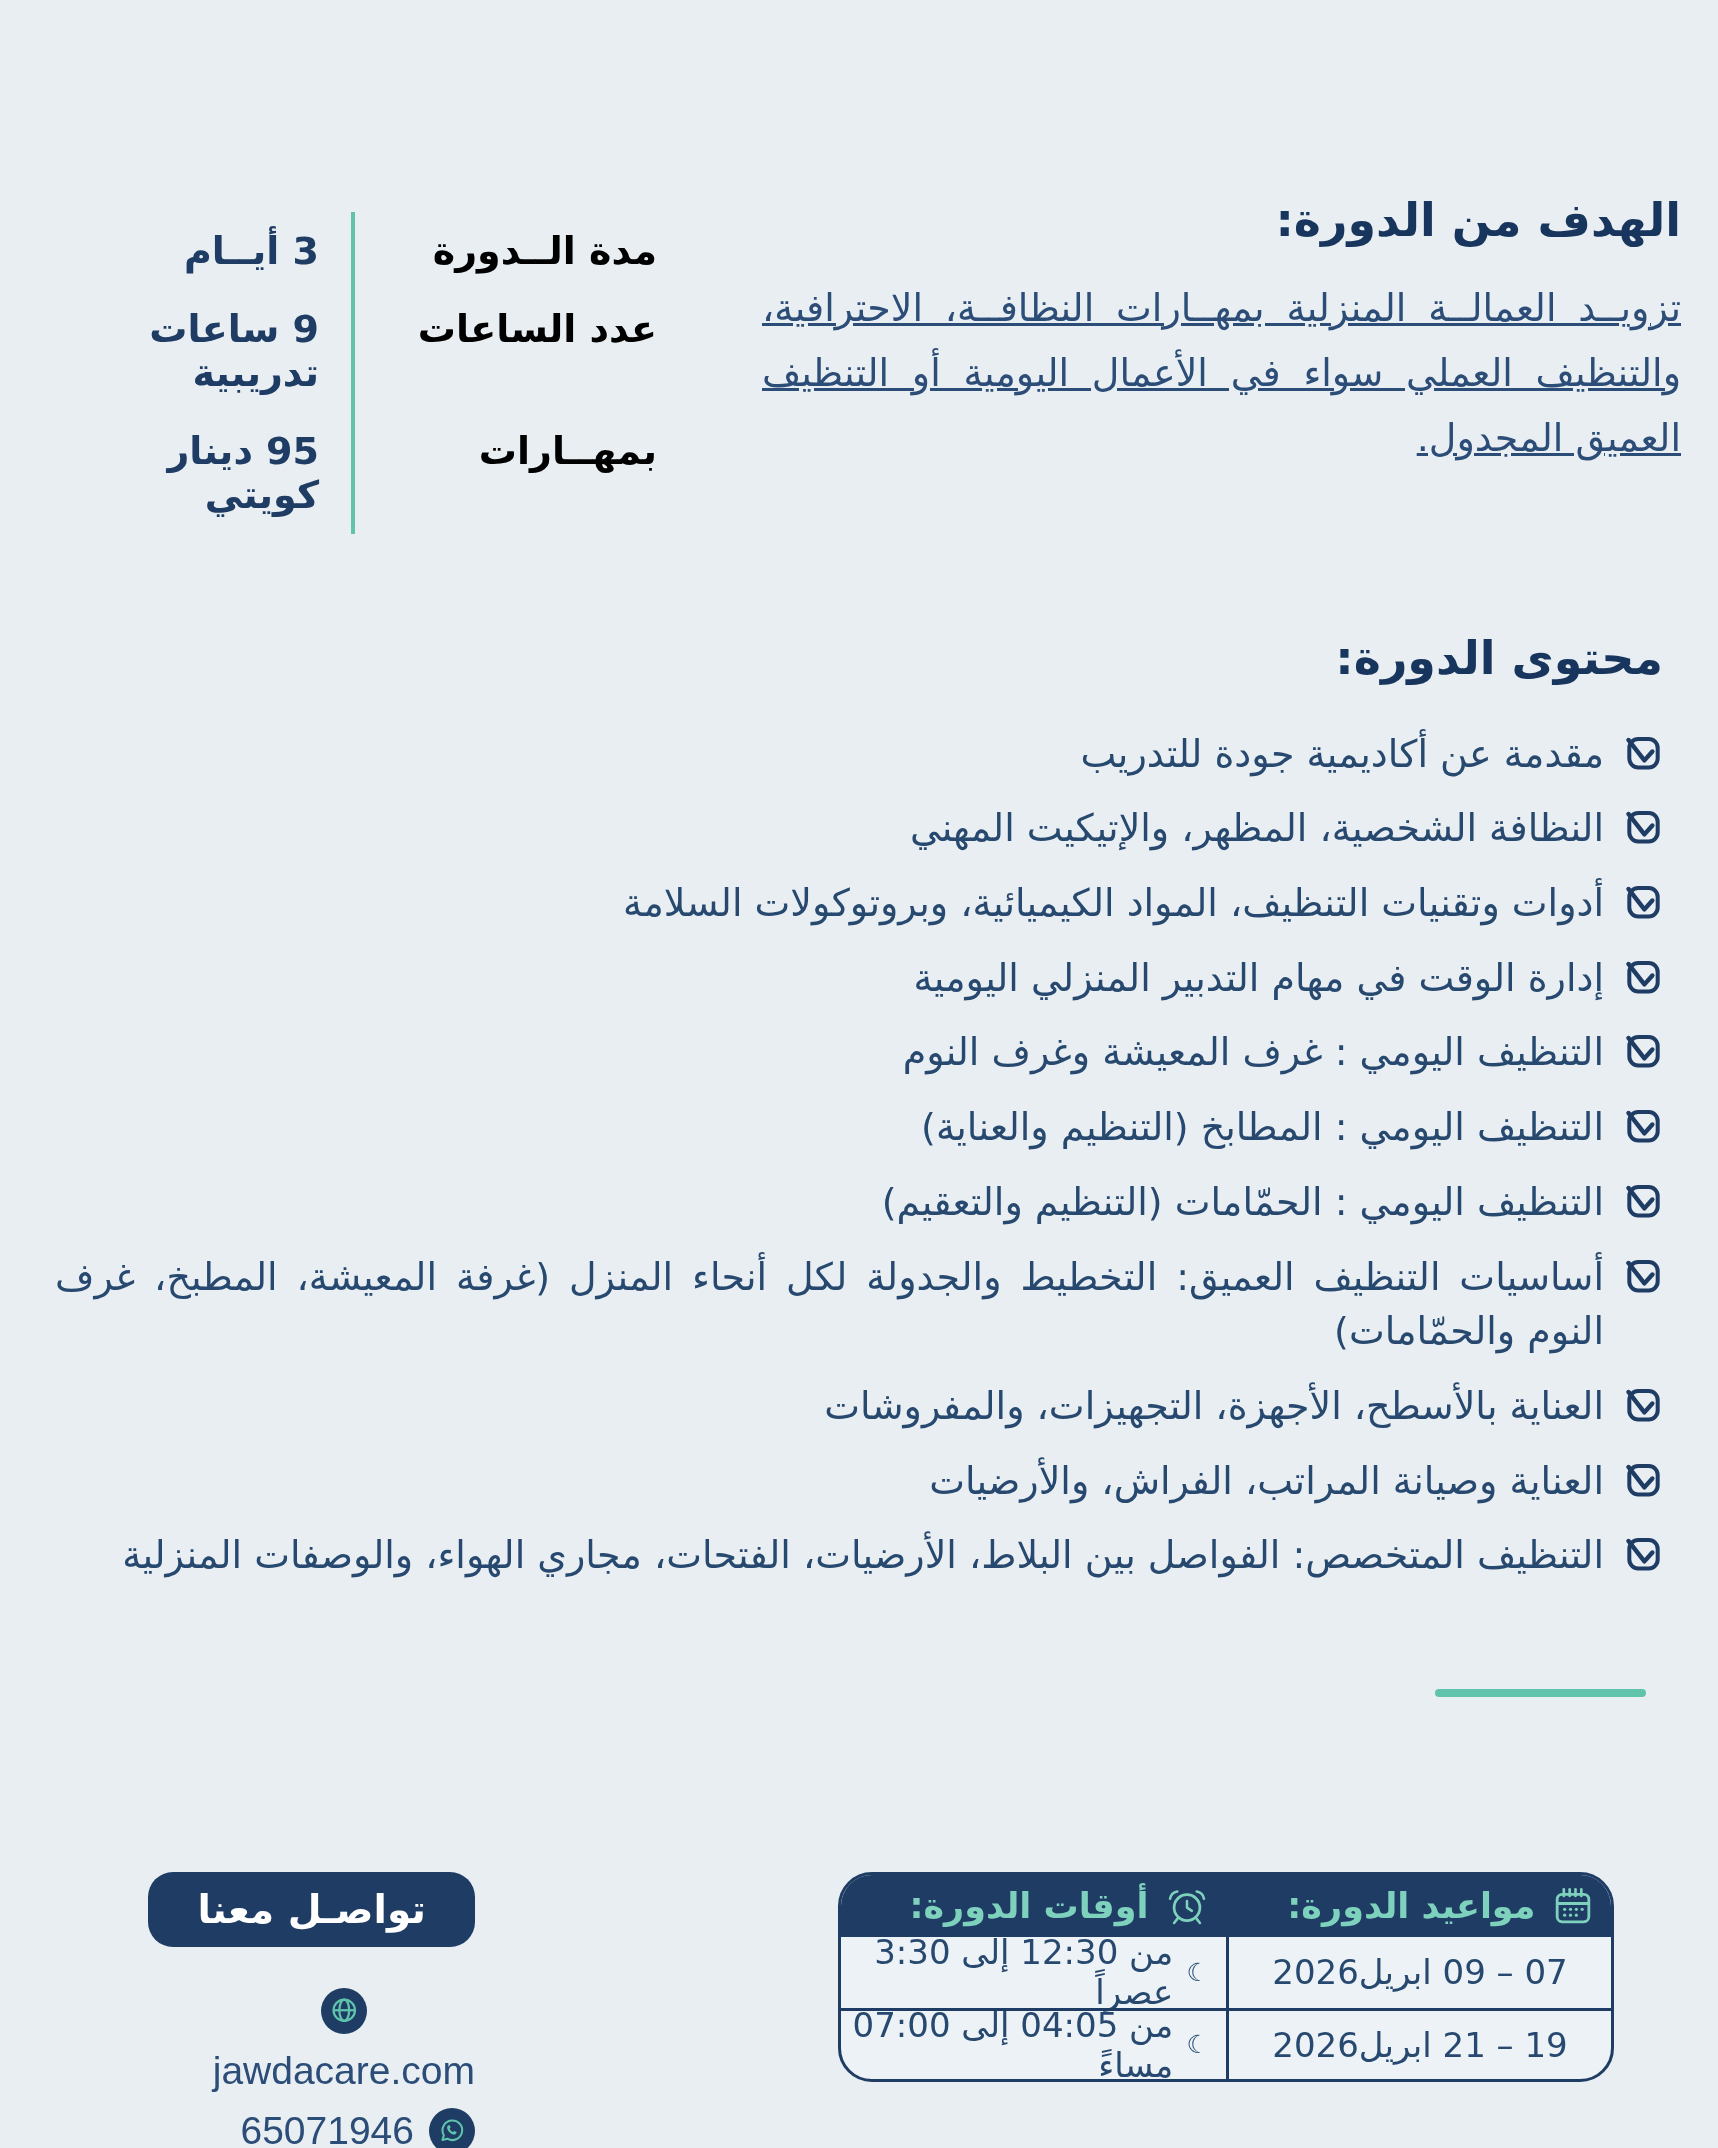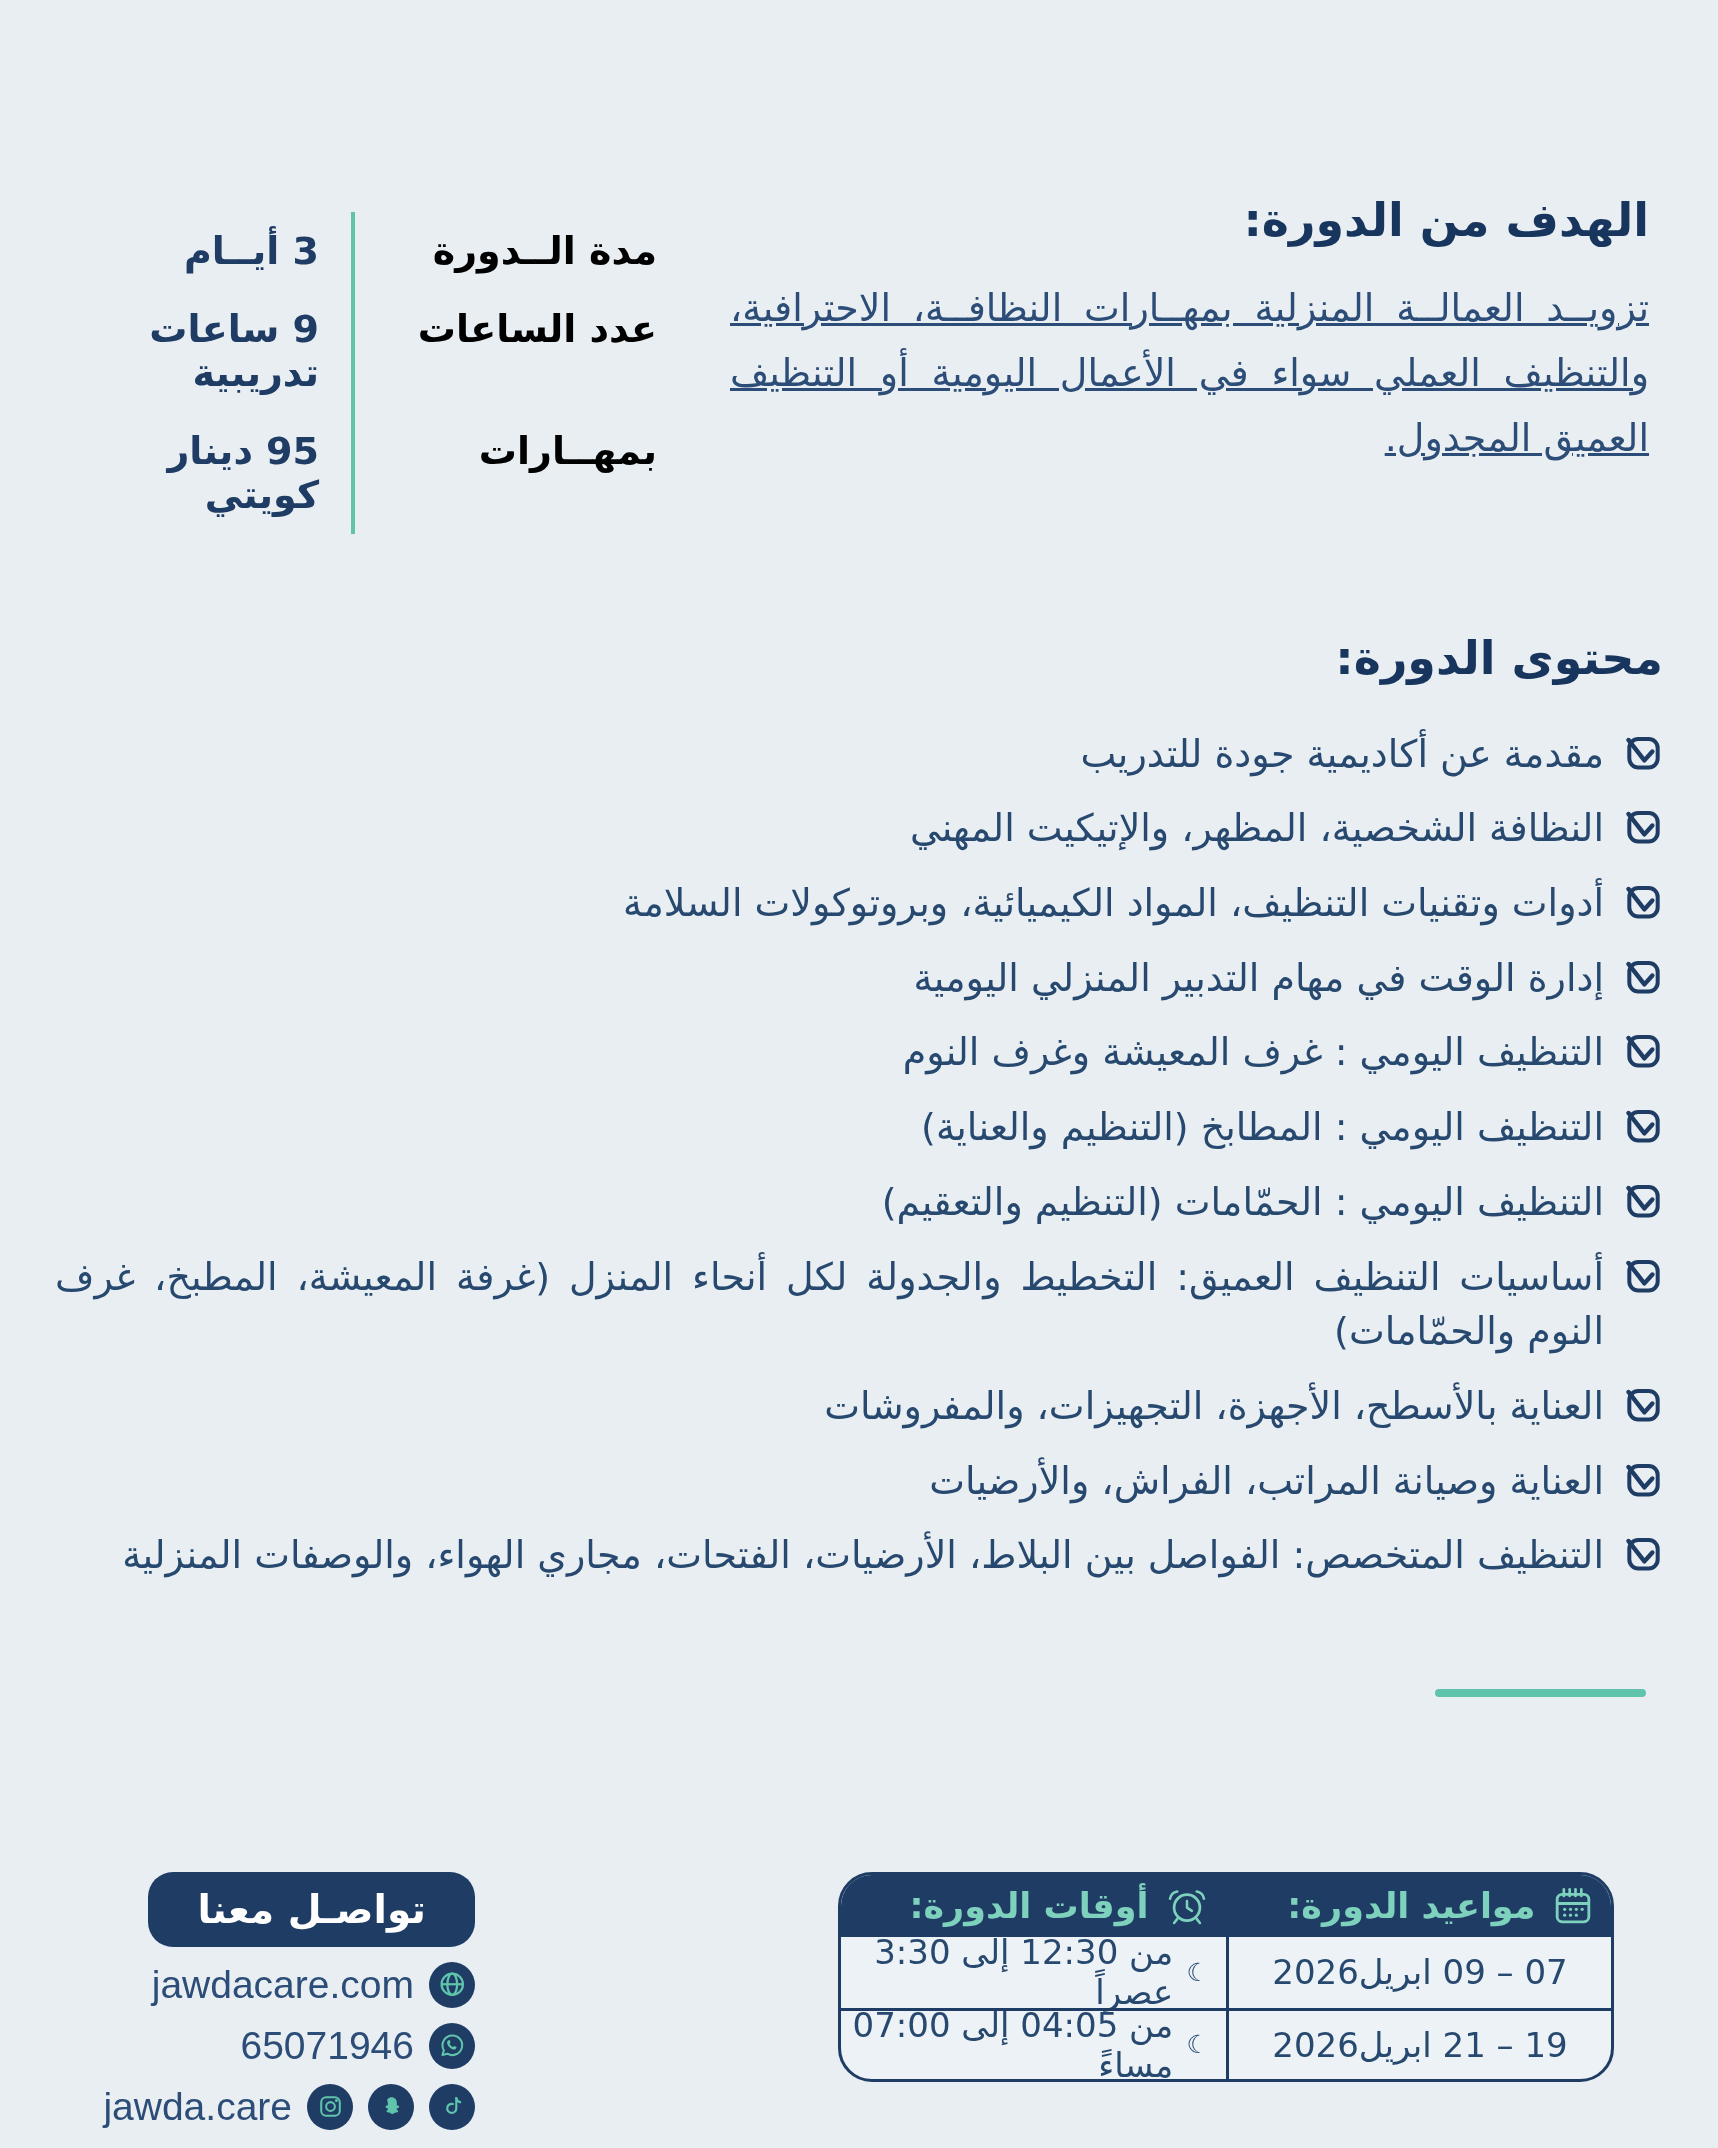--- a/index.html
+++ b/index.html
@@ -2,21 +2,21 @@
 <html dir="rtl" lang="ar" style="font-size:13.4px"><head>
 <meta charset="utf-8">
 <style>
   html,body{margin:0;padding:0;background:#d9e0e5;}
   .page{
     width:1718px;height:2148px;position:relative;overflow:hidden;
     background:#e9eef2;direction:rtl;
     font-family:"DejaVu Sans",sans-serif;color:#2b4d77;box-sizing:border-box;
   }
   
-  .top{display:flex;justify-content:space-between;align-items:flex-start;padding:193px 69px 0 49px;}
+  .top{display:flex;justify-content:space-between;align-items:flex-start;padding:193px 37px 0 49px;}
   .objective{width:919px;}
   .sec-title{font-size:46px;font-weight:bold;color:#17355d;margin:0;}
   .objective-body{margin:28.5px 0 0;font-size:38px;line-height:1.72;text-align:justify;color:#2b4d77;text-decoration:underline;}
   .info-table{display:grid;grid-template-columns:306px 302px;margin-top:18.5px;}
   .info-label{font-weight:bold;font-size:38px;color:#000000;text-align:right;
               padding:17px 0 17px 34px;border-left:4.2px solid #5fc4ab;}
   .info-value{font-weight:bold;font-size:38px;color:#1e3c64;text-align:right;padding:17px 32px 17px 0;}
   
   .content{padding:0 55px 0 55px;margin-top:97px;}
   .checklist{margin-top:42px;}
@@ -36,21 +36,21 @@
   .date-cell{justify-content:center;border-left:3.4px solid #1e3c64;}
   .time-cell{padding-right:17px;gap:13.4px;}
   .row2{border-top:3.4px solid #1e3c64;}
   .moon{font-size:25px;color:#27496f;line-height:1;}
   
   .contact{width:383px;display:flex;flex-direction:column;align-items:flex-start;}
   .contact-pill{background:#1e3c64;color:#ffffff;font-size:39px;font-weight:bold;
                 border-radius:25px;padding:15px 49px;border:none;cursor:pointer;
                 font-family:"DejaVu Sans",sans-serif;}
   .contact-row{display:flex;align-items:center;gap:15px;margin-top:15px;}
-  .contact-row.first{margin-top:15px;}
+  .contact-row.first{margin-top:41px;flex-direction:column;}
   .contact-text{font-size:39px;color:#2b4d77;direction:ltr;
                 font-family:"Liberation Sans","DejaVu Sans",sans-serif;}
   .circle-icon{width:46px;height:46px;border-radius:50%;background:#1e3c64;
                display:flex;align-items:center;justify-content:center;flex:0 0 46px;}
   svg{display:block;}
 </style>
 </head>
 <body>
 
 <div class="page">

